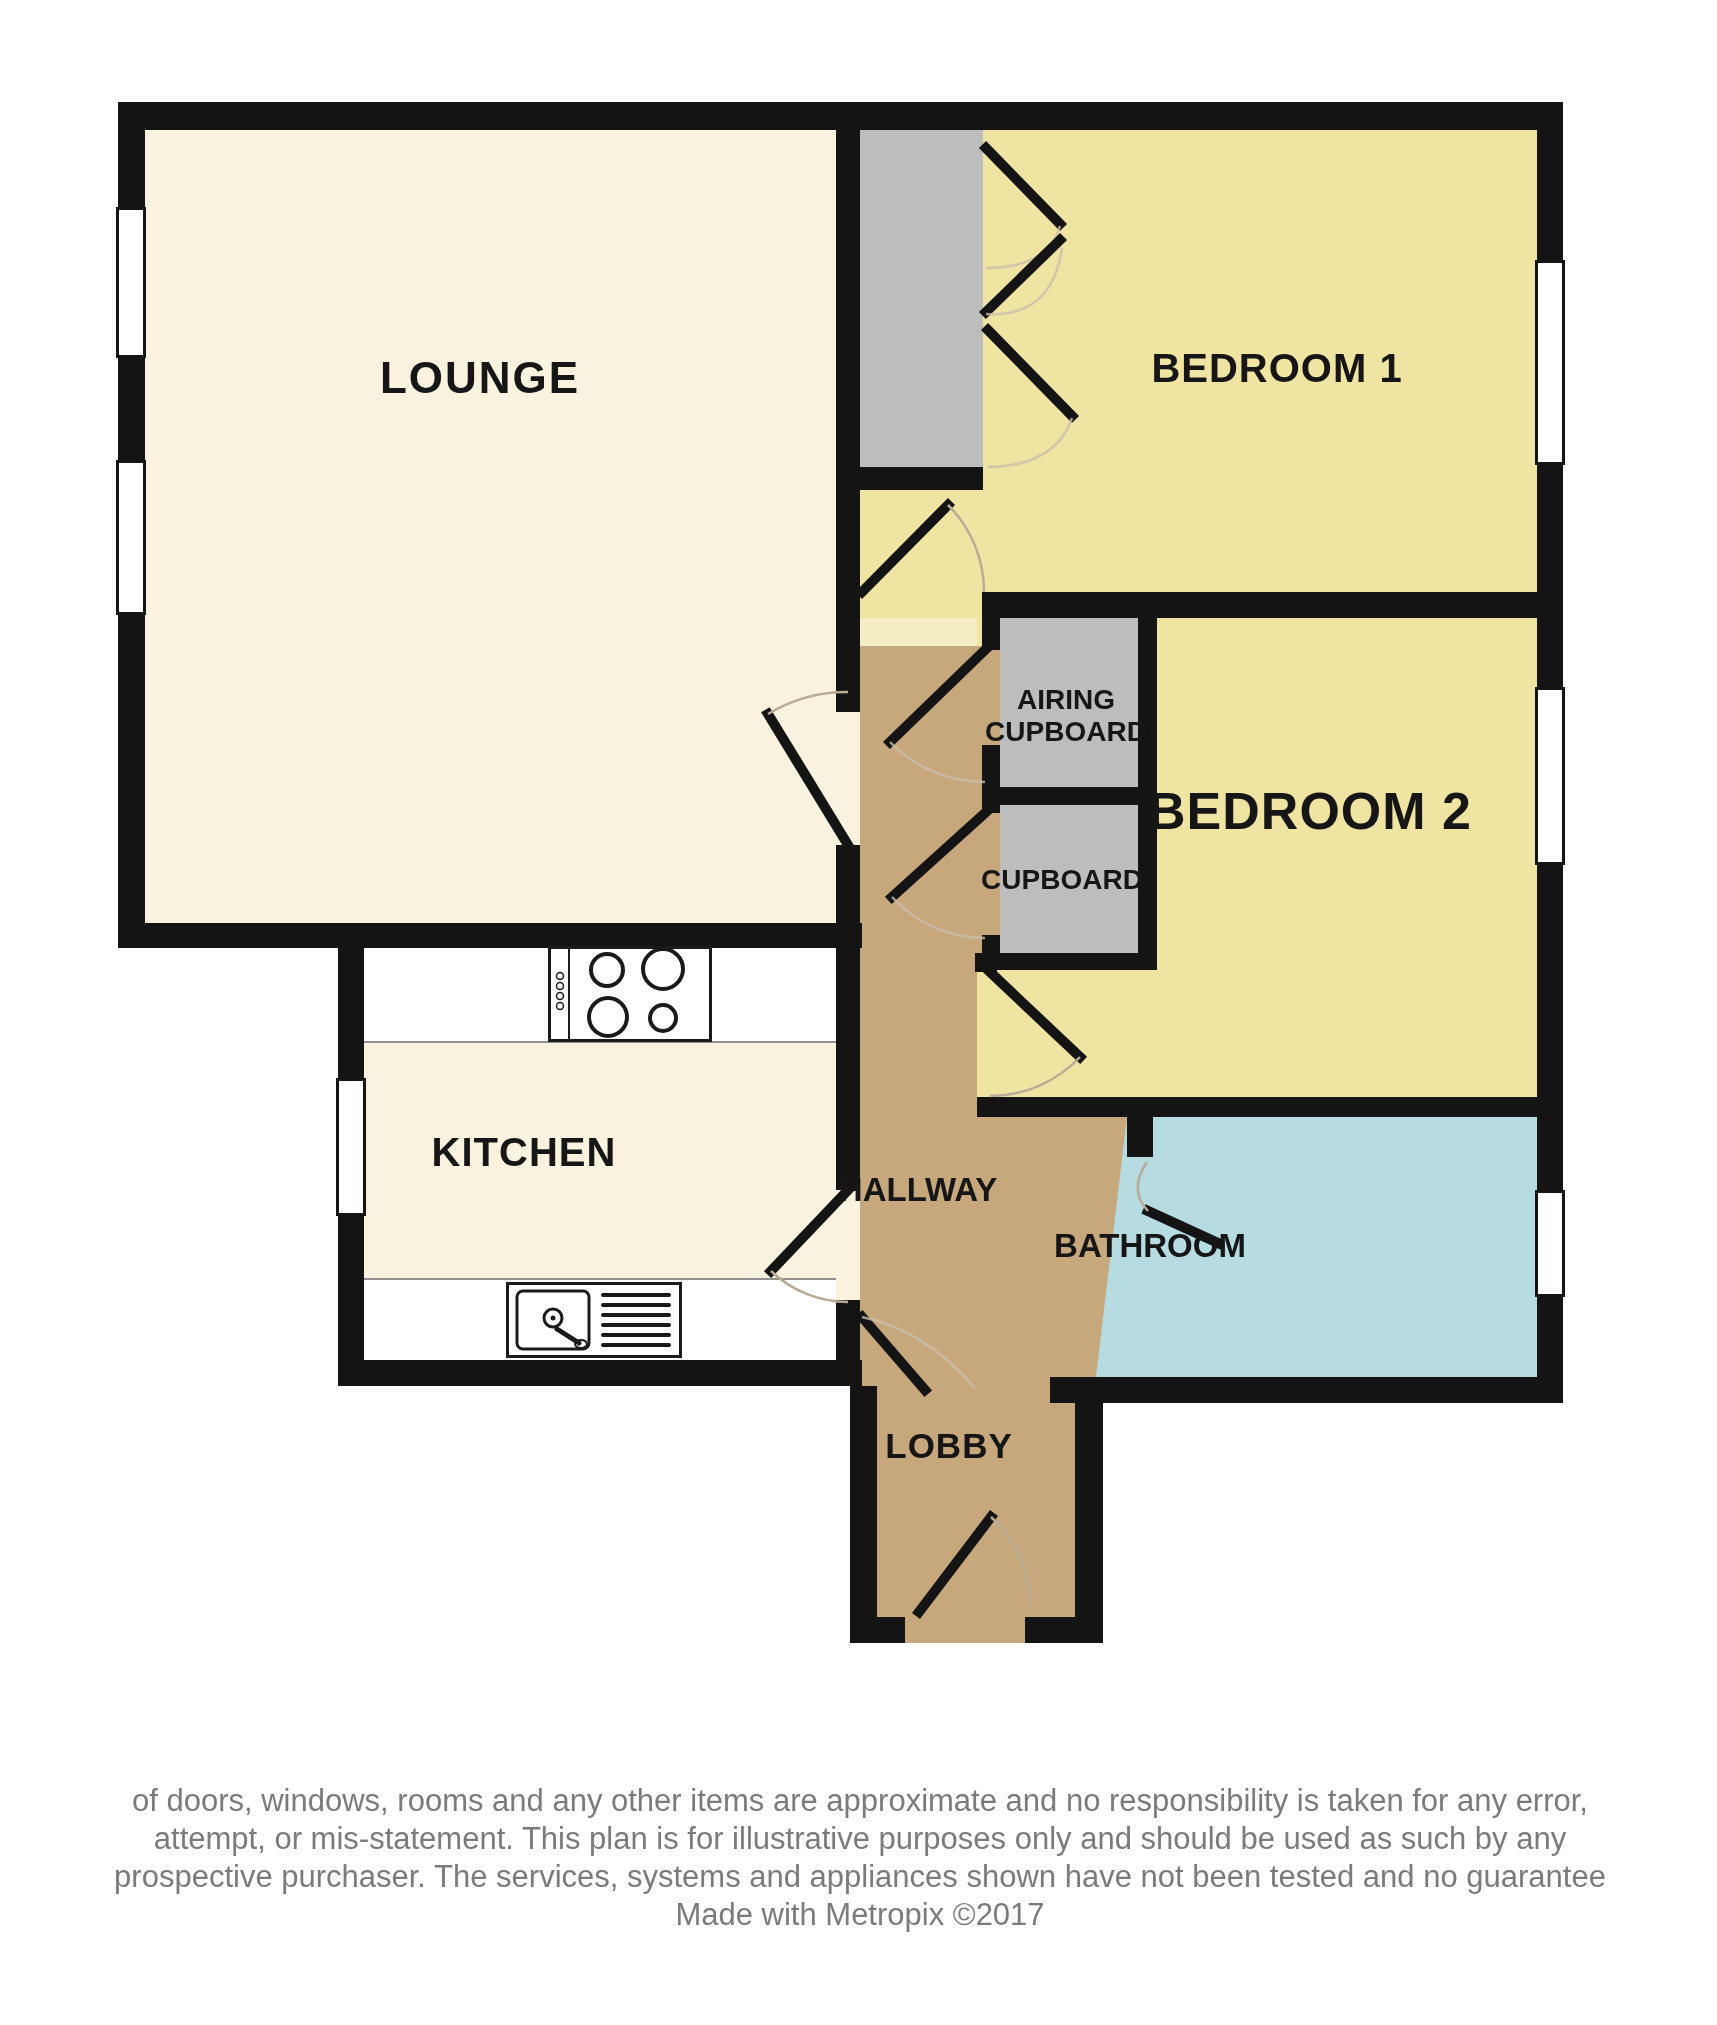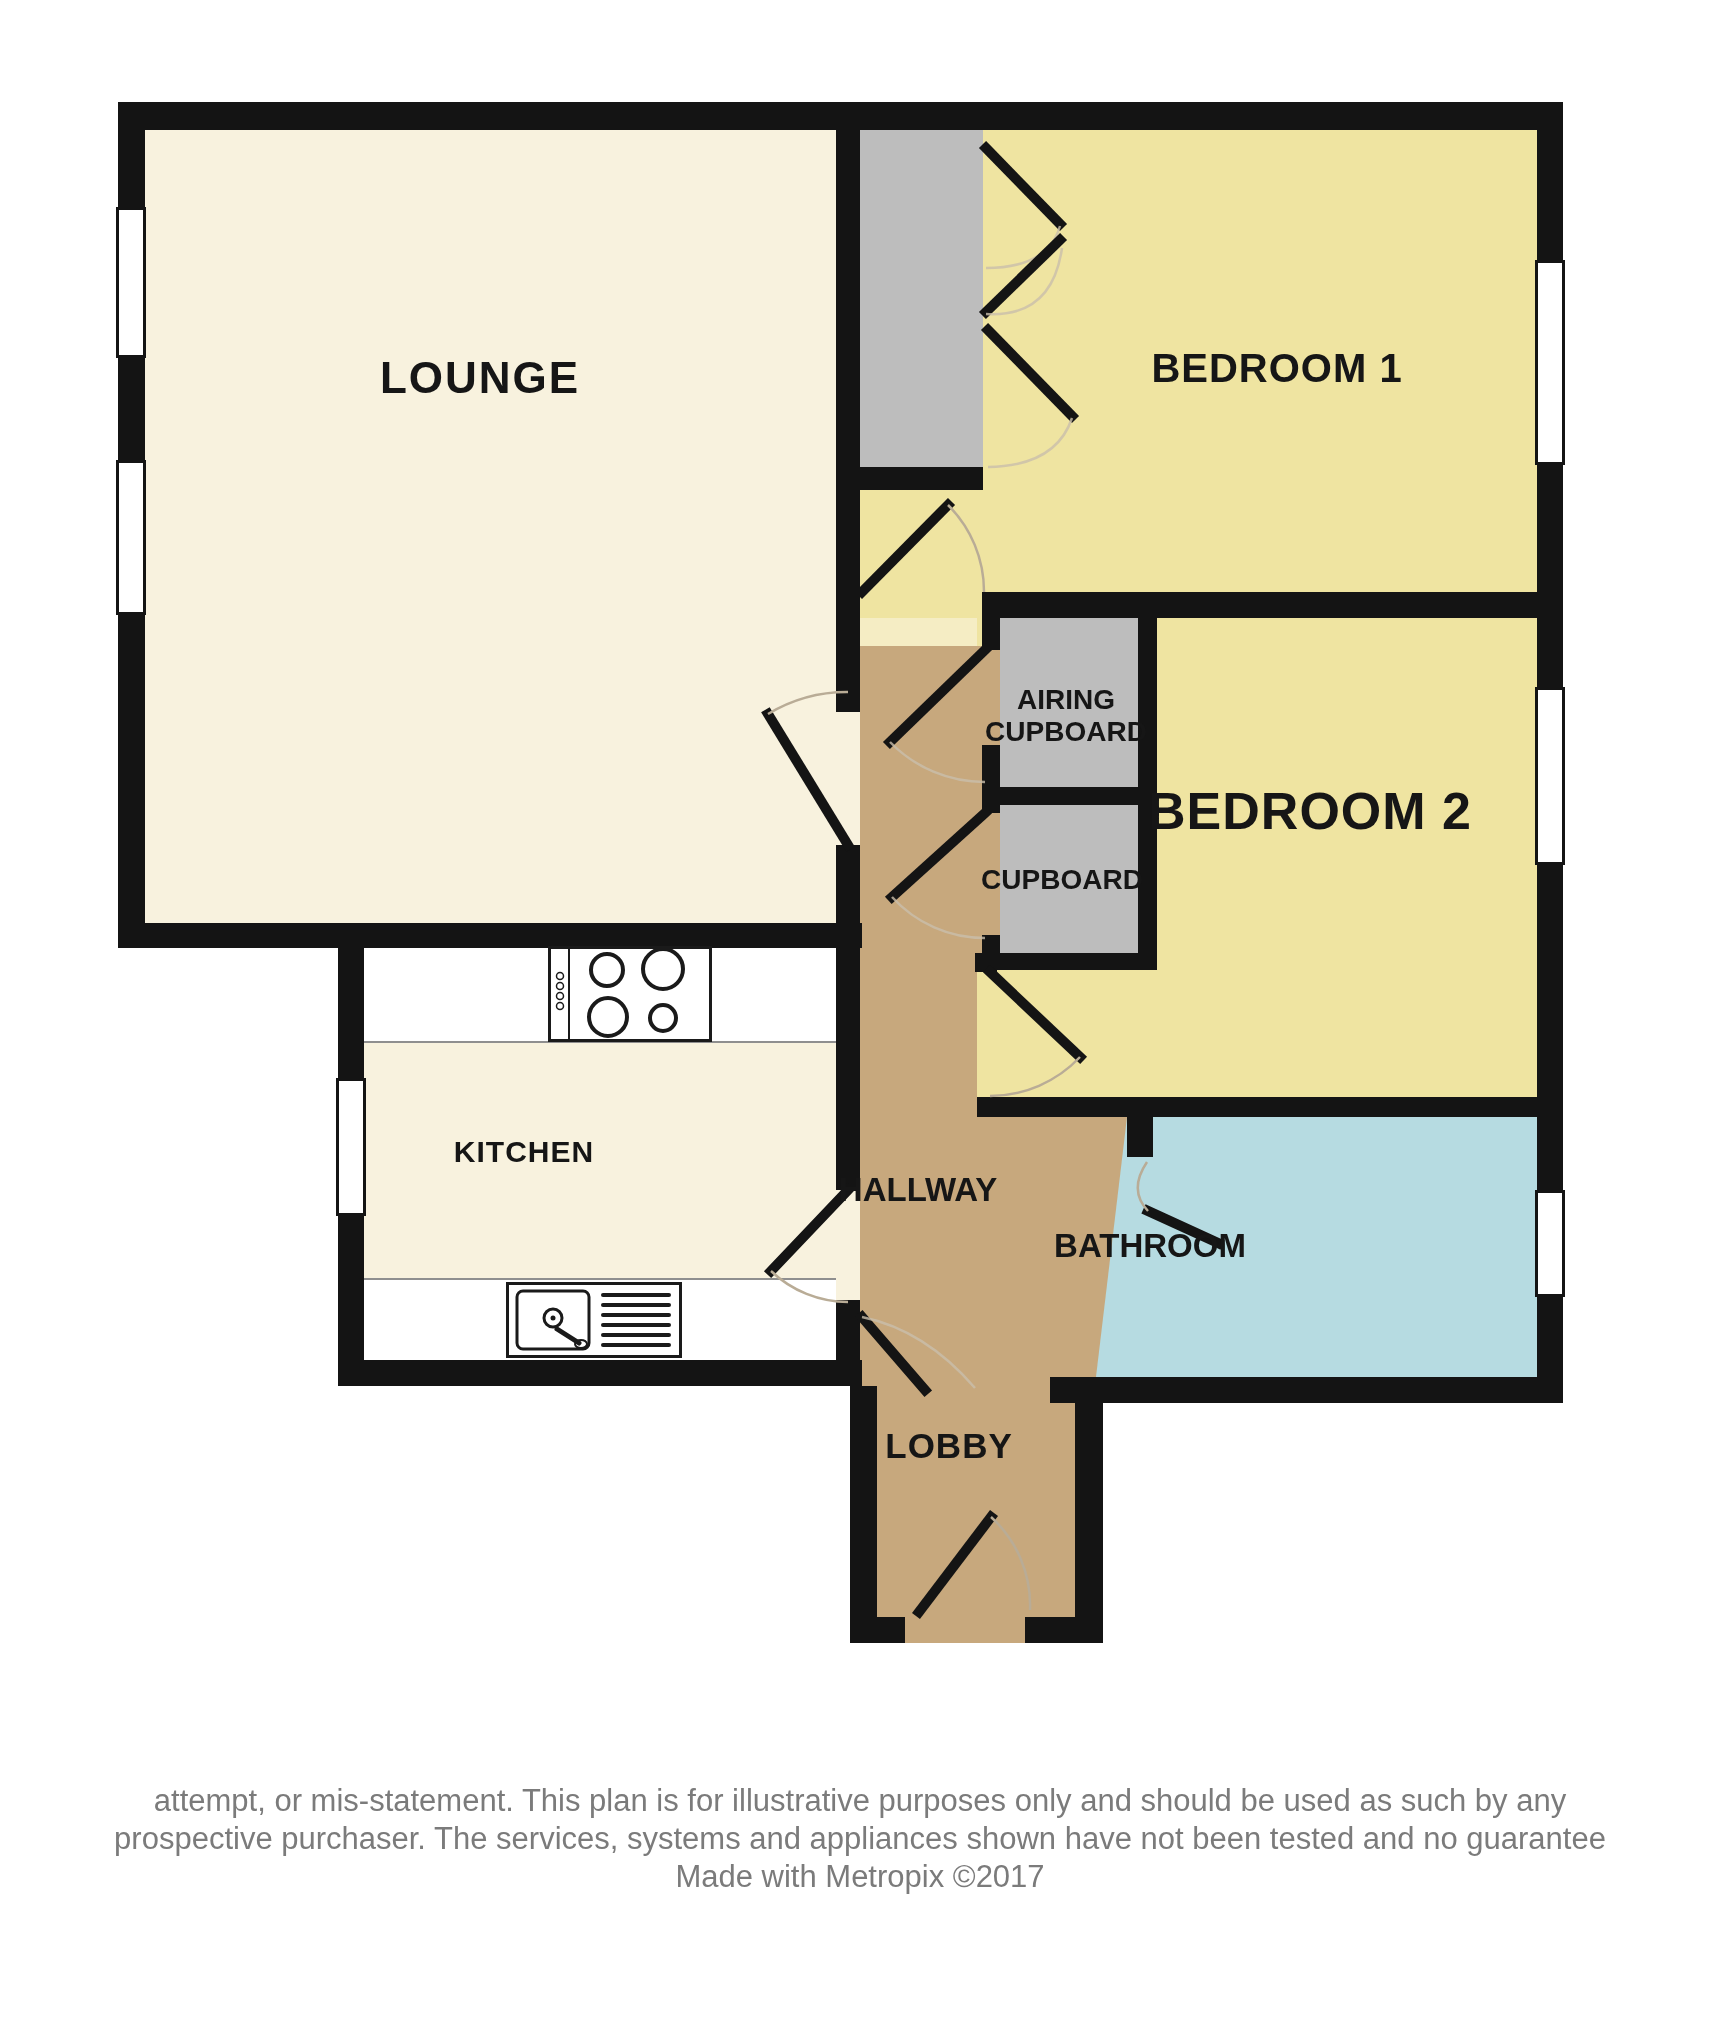--- a/index.html
+++ b/index.html
@@ -153,29 +153,30 @@
         <line x1="94" y1="40" x2="160" y2="40"></line>
         <line x1="94" y1="50" x2="160" y2="50"></line>
         <line x1="94" y1="60" x2="160" y2="60"></line>
       </g>
     </svg>
   </div>
 
   <div class="rlabel" style="left:480px;top:378px;font-size:44px;letter-spacing:2px;">LOUNGE</div>
   <div class="rlabel" style="left:1277px;top:368px;font-size:40px;">BEDROOM 1</div>
   <div class="rlabel" style="left:1310px;top:812px;font-size:52px;">BEDROOM 2</div>
-  <div class="rlabel" style="left:524px;top:1152px;font-size:30px;">KITCHEN</div>
+  <div class="rlabel" style="left:524px;top:1152px;font-size:40px;">KITCHEN</div>
   <div class="rlabel" style="left:918px;top:1190px;font-size:33px;letter-spacing:0px;">HALLWAY</div>
   <div class="rlabel" style="left:1150px;top:1246px;font-size:33px;letter-spacing:0px;">BATHROOM</div>
   <div class="rlabel" style="left:949px;top:1446px;font-size:35px;">LOBBY</div>
   <div class="rlabel" style="left:1066px;top:716px;font-size:28px;letter-spacing:0px;">
     <div>AIRING</div>
     <div>CUPBOARD</div>
   </div>
   <div class="rlabel" style="left:1062px;top:880px;font-size:28px;letter-spacing:0px;">CUPBOARD</div>
 
   <div class="disc">
+    <div>of doors, windows, rooms and any other items are approximate and no responsibility is taken for any error,</div>
     <div>attempt, or mis-statement. This plan is for illustrative purposes only and should be used as such by any</div>
     <div>prospective purchaser. The services, systems and appliances shown have not been tested and no guarantee</div>
     <div>Made with Metropix ©2017</div>
   </div>
 
 </div>
 
 </body></html>

